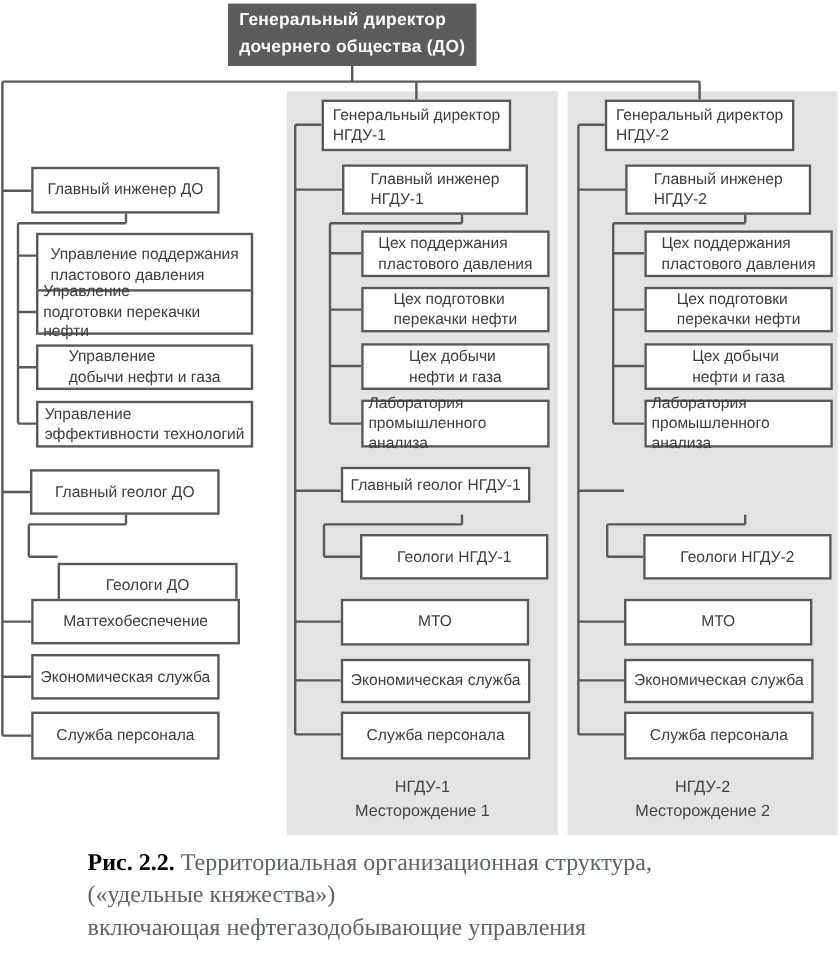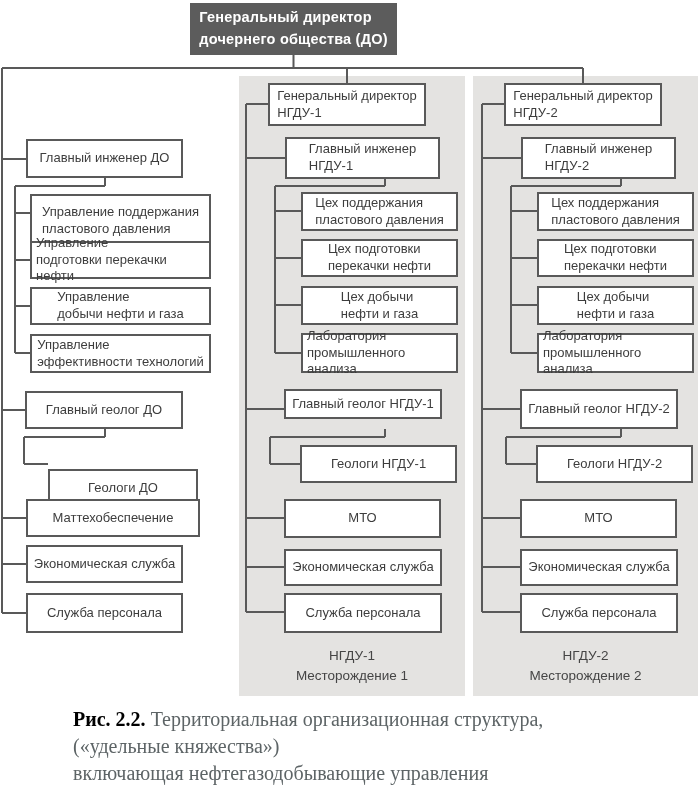--- a/index.html
+++ b/index.html
@@ -86,21 +86,20 @@
   <div class="node" style="left:521px;top:137px;width:155px;height:42px;">Главный инженер
 НГДУ-2</div>
   <div class="node" style="left:537px;top:192px;width:157px;height:39px;">Цех поддержания
 пластового давления</div>
   <div class="node" style="left:537px;top:239px;width:157px;height:38px;">Цех подготовки
 перекачки нефти</div>
   <div class="node" style="left:537px;top:286px;width:157px;height:39px;">Цех добычи
 нефти и газа</div>
   <div class="node" style="left:537px;top:333px;width:157px;height:40px;">Лаборатория
 промышленного анализа</div>
-  <div class="node" style="left:520px;top:389px;width:158px;height:40px;">Главный геолог НГДУ-2</div>
   <div class="node" style="left:536px;top:445px;width:157px;height:38px;">Геологи НГДУ-2</div>
   <div class="node" style="left:520px;top:499px;width:157px;height:39px;">МТО</div>
   <div class="node" style="left:520px;top:549px;width:158px;height:37px;">Экономическая служба</div>
   <div class="node" style="left:520px;top:593px;width:158px;height:40px;">Служба персонала</div>
   <div class="panel-footer" style="left:473px;top:646px;width:225px;">НГДУ-2
 Месторождение 2</div>
 
   <div class="caption">
     <div><b>Рис. 2.2.</b> <span>Территориальная организационная структура,</span></div>
     <div>(«удельные княжества»)</div>

